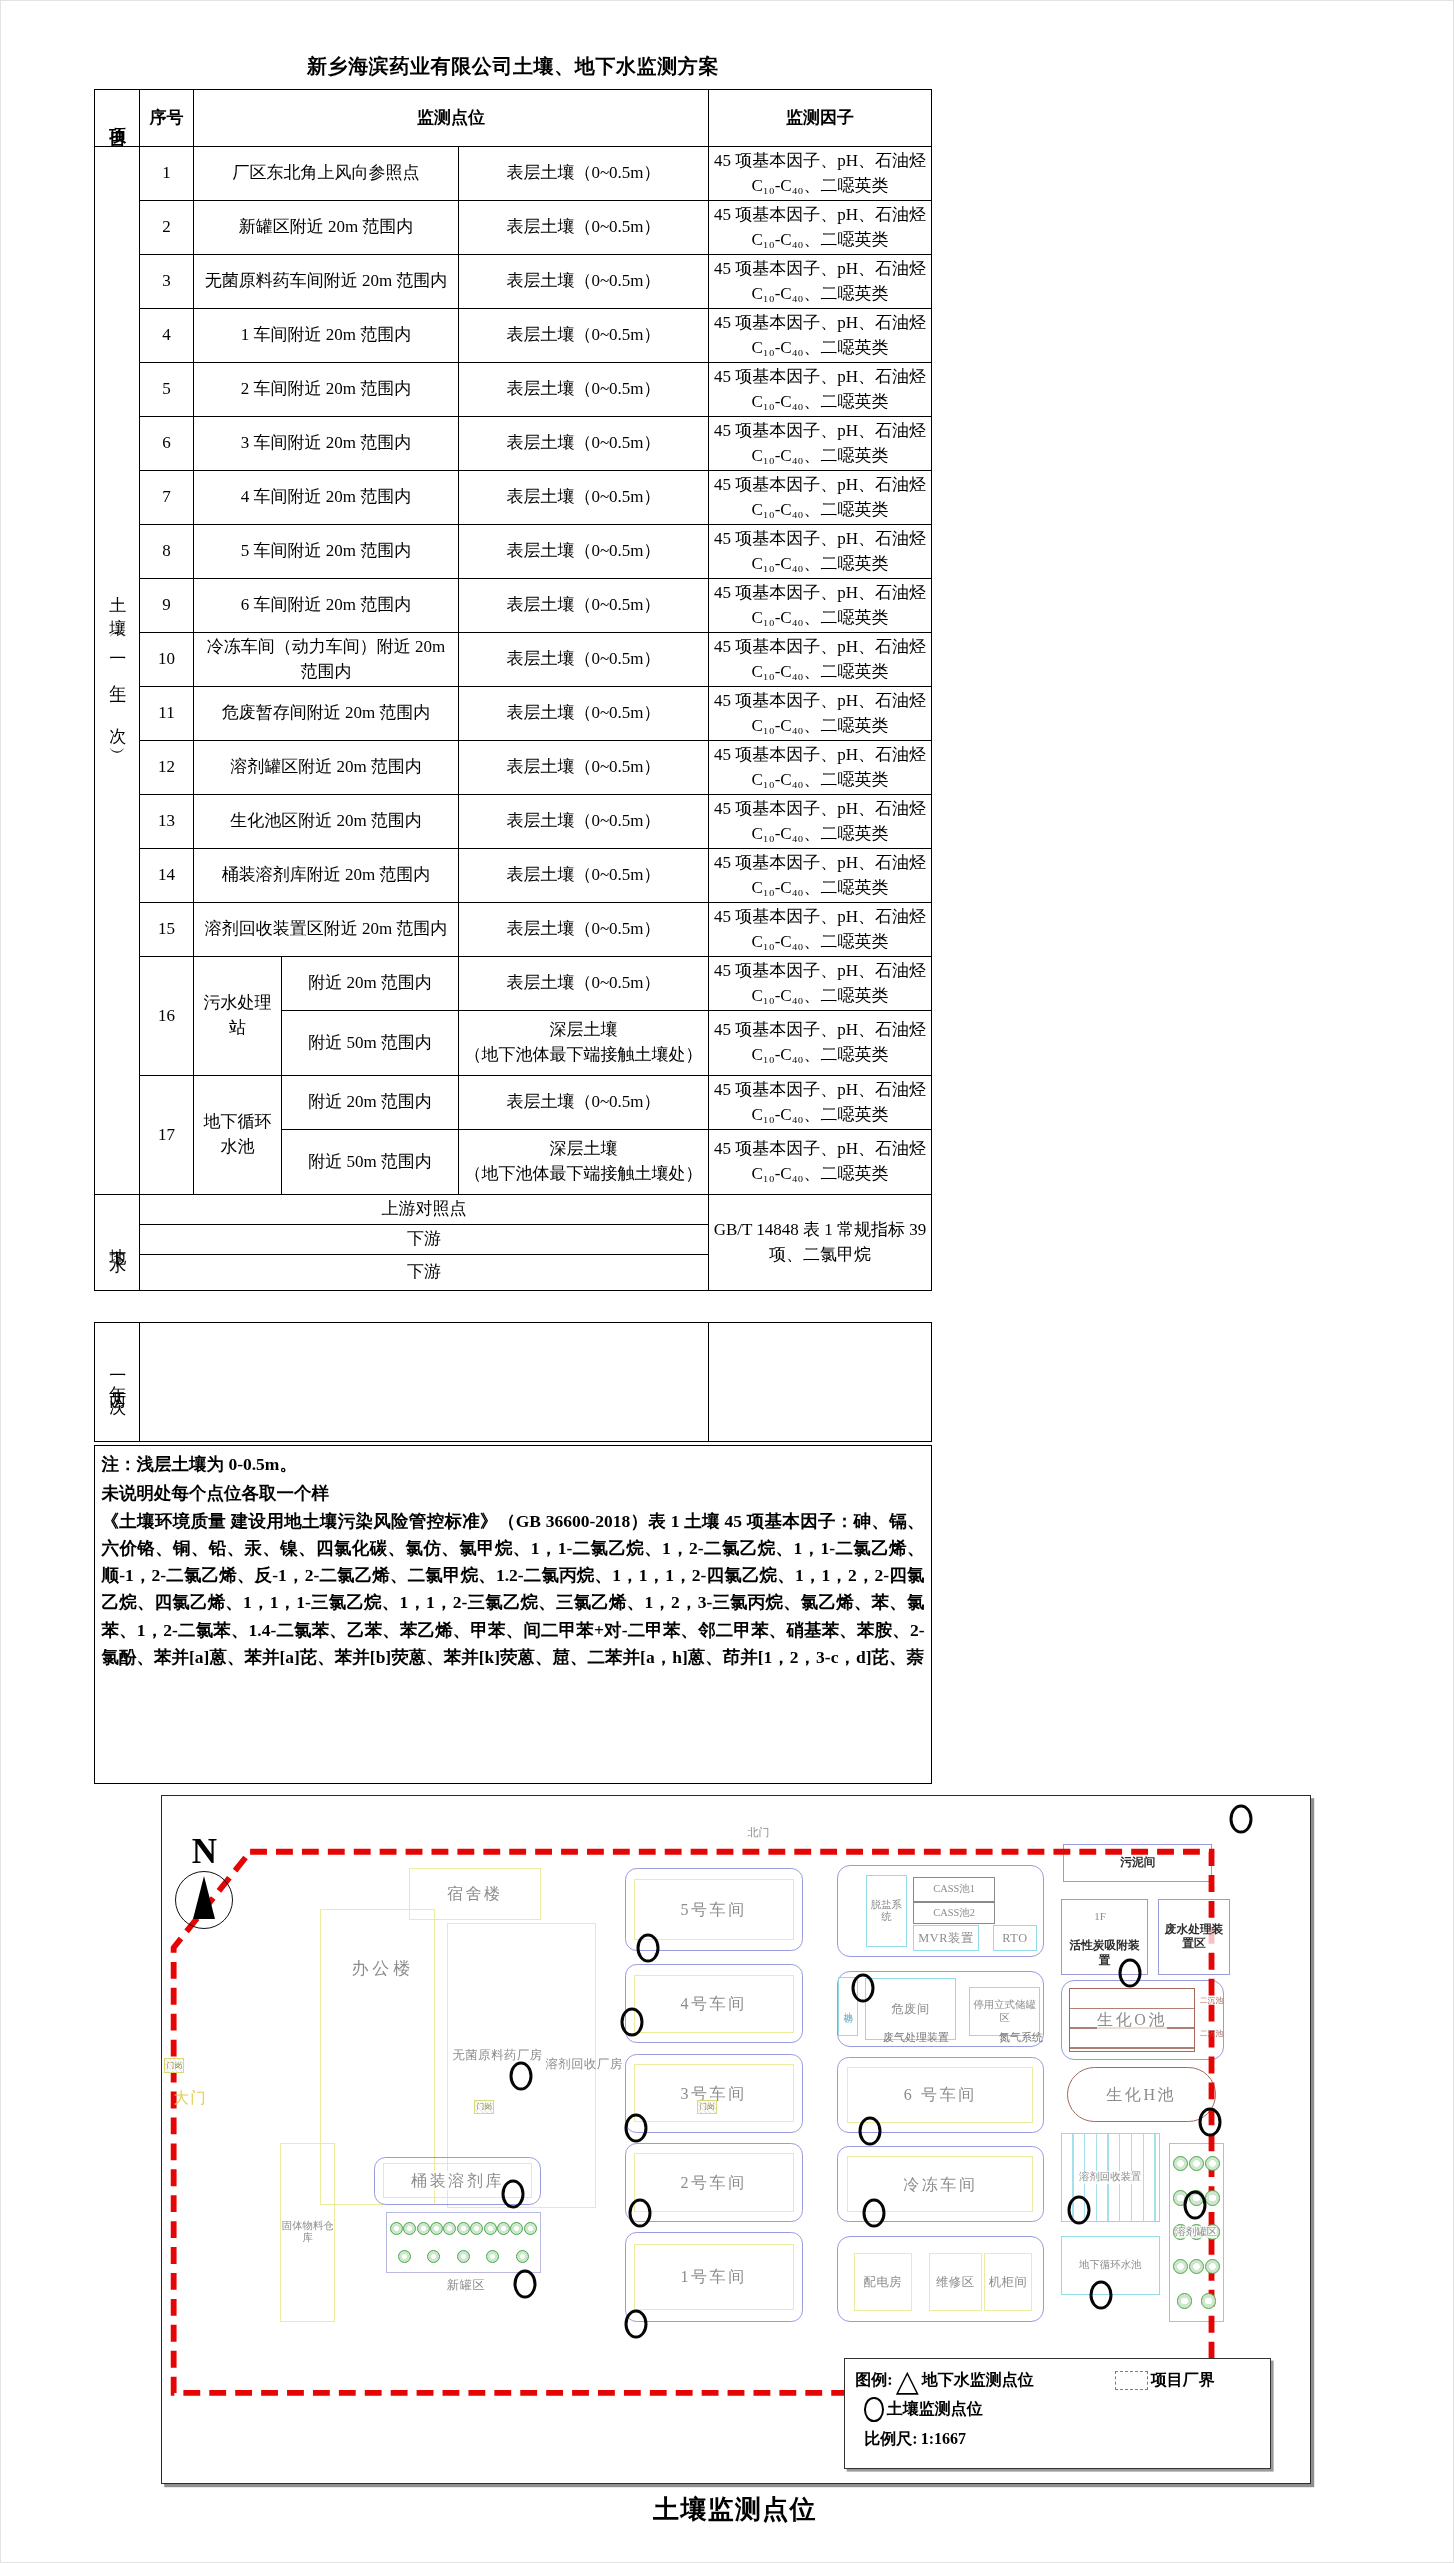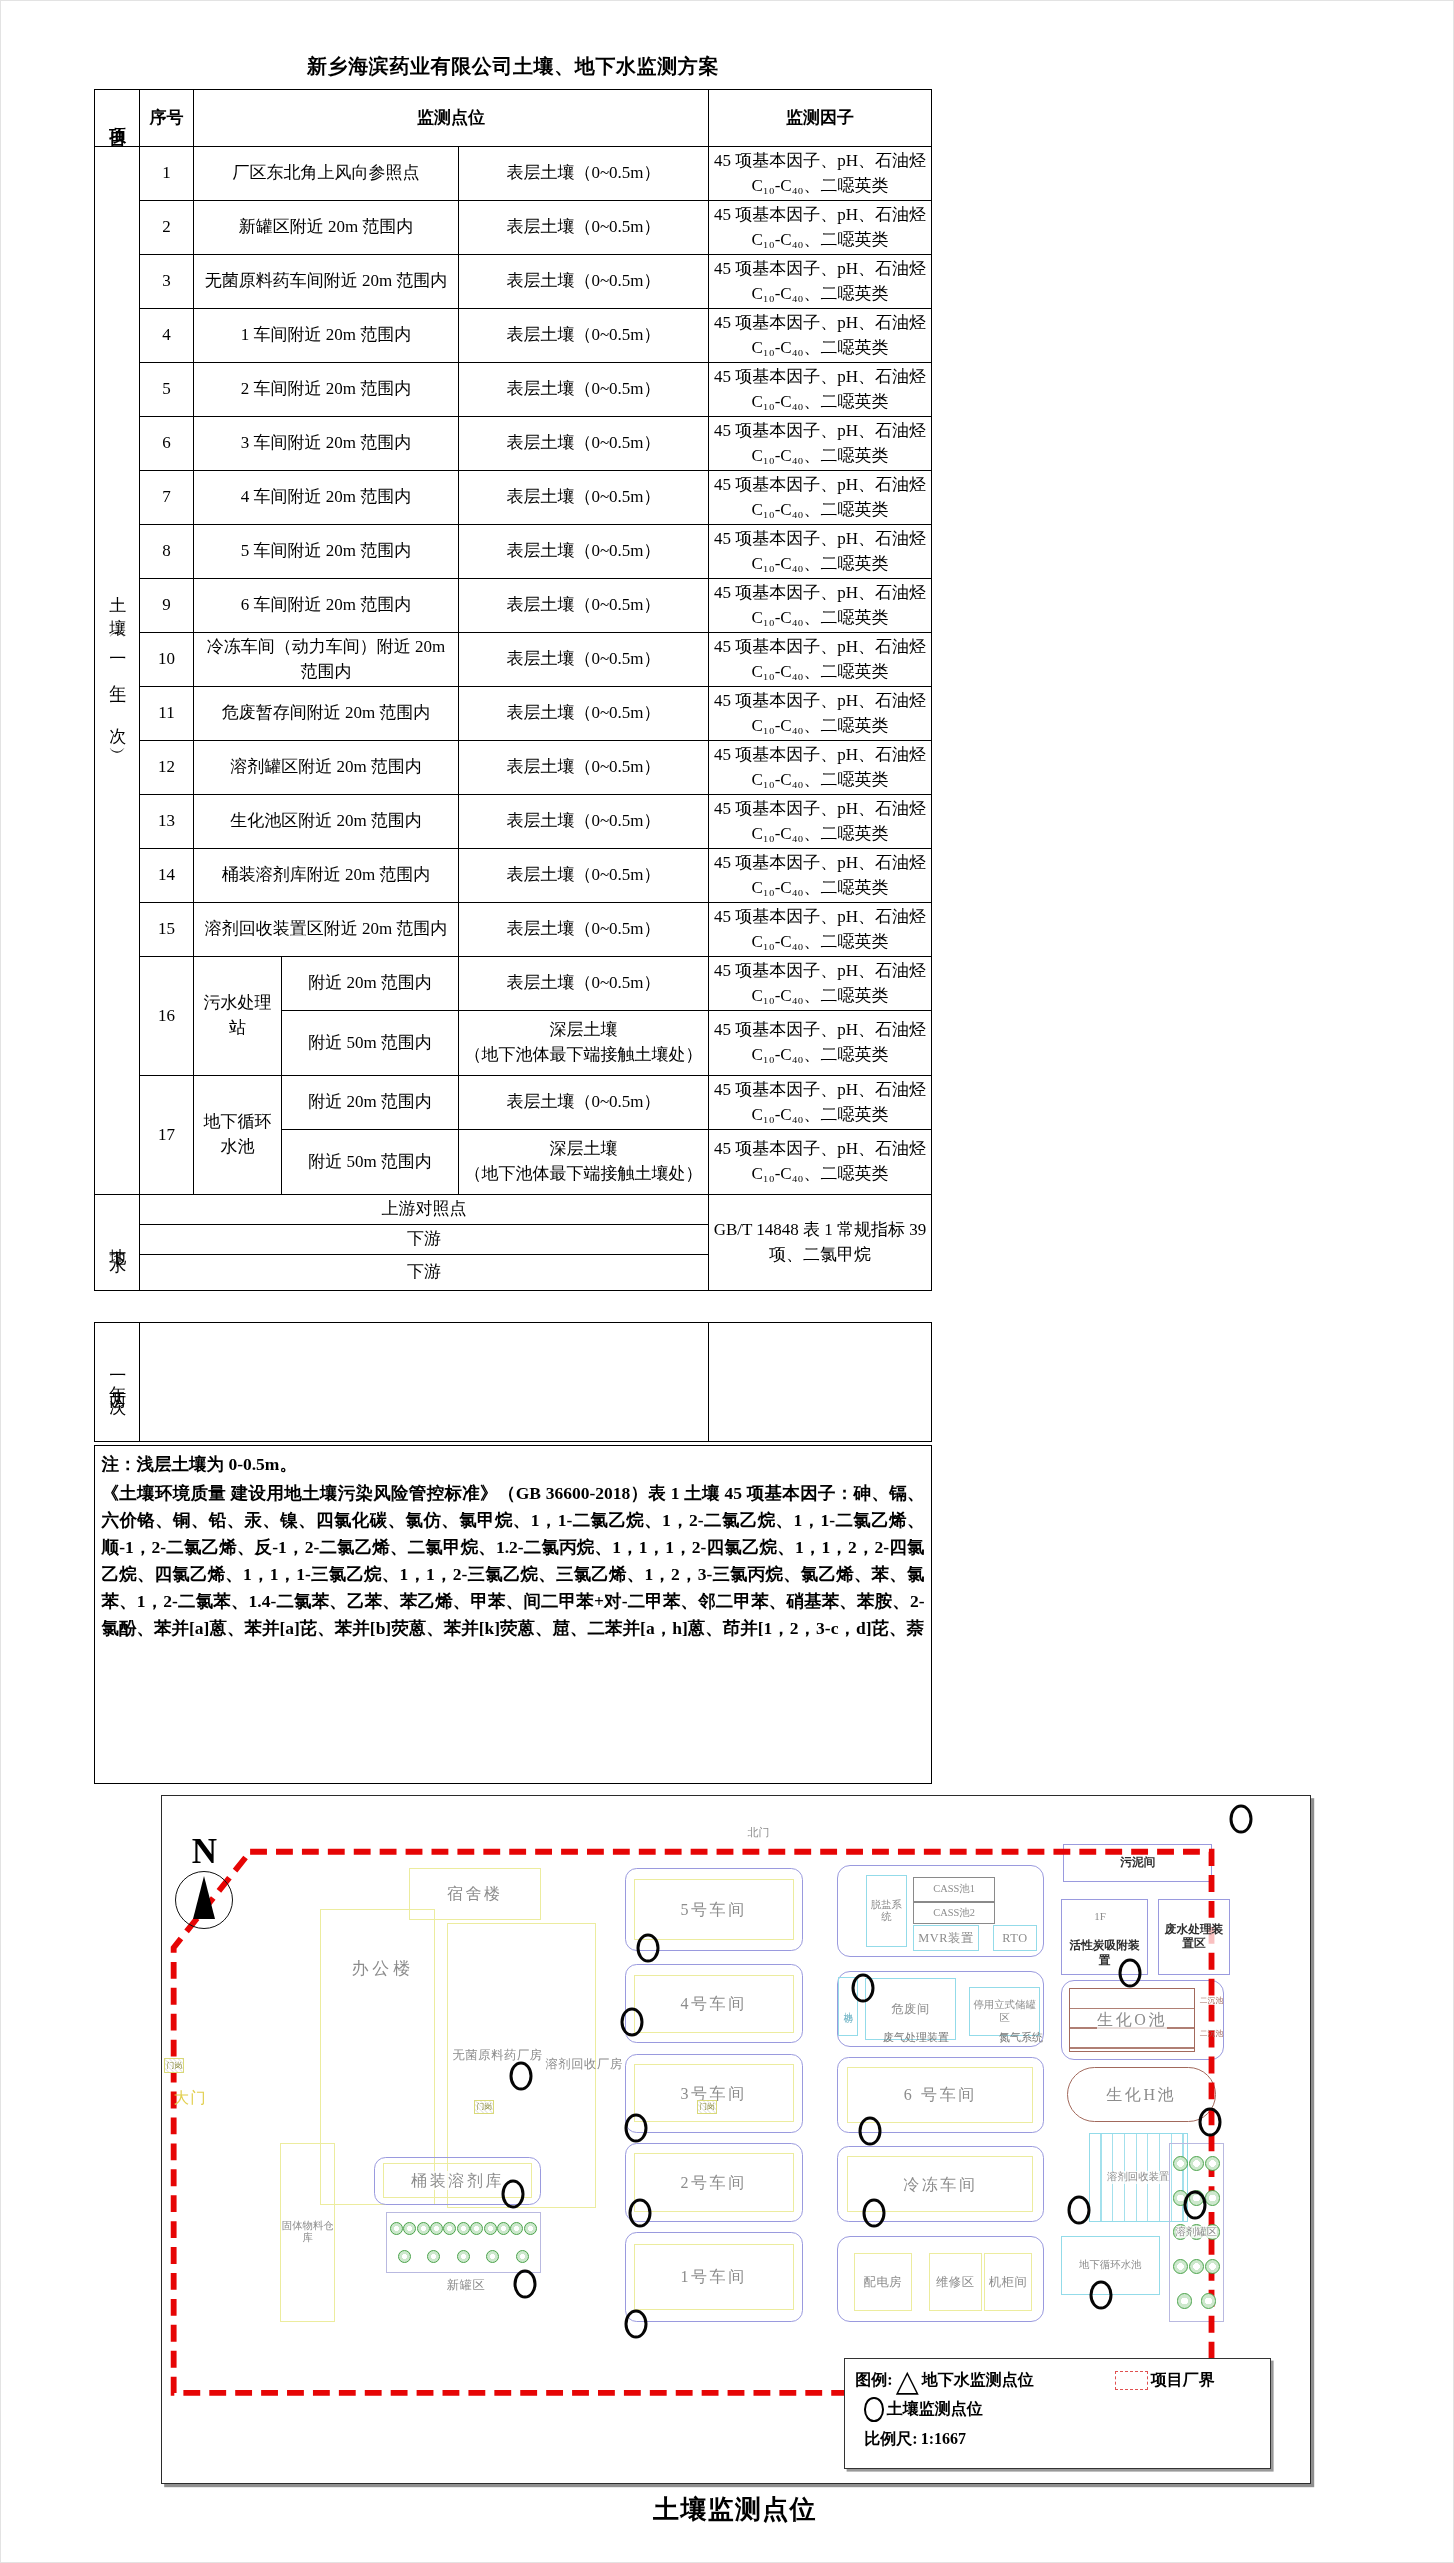--- a/index.html
+++ b/index.html
@@ -257,20 +257,21 @@
       <tr style="height:119px">
         <td class="vcell mid">一年两次）</td>
         <td colspan="4"></td>
         <td></td>
       </tr>
     </tbody>
   </table>
 
   <div class="notes">
     <p>注：浅层土壤为 0-0.5m。</p>
+    <p>未说明处每个点位各取一个样</p>
     <p><span>《土壤环境质量 建设用地土壤污染风险管控标准》（GB 36600-2018）表 1 土壤 45 项基本因子：</span><span>砷、镉、六价铬、铜、铅、汞、镍、四氯化碳、氯仿、氯甲烷、1，1-二氯乙烷、1，2-二氯乙烷、1，1-二氯乙烯、顺-1，2-二氯乙烯、反-1，2-二氯乙烯、二氯甲烷、1.2-二氯丙烷、1，1，1，2-四氯乙烷、1，1，2，2-四氯乙烷、四氯乙烯、1，1，1-三氯乙烷、1，1，2-三氯乙烷、三氯乙烯、1，2，3-三氯丙烷、氯乙烯、苯、氯苯、1，2-二氯苯、1.4-二氯苯、乙苯、苯乙烯、甲苯、间二甲苯+对-二甲苯、邻二甲苯、硝基苯、苯胺、2-氯酚、苯并[a]蒽、苯并[a]芘、苯并[b]荧蒽、苯并[k]荧蒽、䓛、二苯并[a，h]蒽、茚并[1，2，3-c，d]芘、萘</span></p>
   </div>
 
   <div class="map">
     <svg class="boundary-svg" viewBox="0 0 1772 1060" preserveAspectRatio="none">
       <polygon id="boundary-poly" points="136,86 1620,86 1620,921 18,921 18,234" fill="none" stroke="#e60505" stroke-width="9" stroke-dasharray="26 14"></polygon>
     </svg>
     <div class="map-inner" id="map-inner">
         <div class="blk b-yellow" style="left: 21.5%; top: 10.5%; width: 11.5%; height: 7.5%;">
           <span class="blbl ">宿舍楼</span>
@@ -348,21 +349,21 @@
         <div class="blk b-purple" style="left: 86.8%; top: 15%; width: 6.2%; height: 11%;">
           <span class="blbl smdark">废水处理装置区</span>
         </div>
         <div class="blk b-round" style="left: 78.3%; top: 26.8%; width: 14.2%; height: 11.6%;"></div>
         <div class="blk b-brown" style="left: 79%; top: 28%; width: 11%; height: 9.2%;">
           <span class="blbl ">生化O池</span>
         </div>
         <div class="blk b-brownround" style="left: 78.8%; top: 39.5%; width: 13%; height: 8%;">
           <span class="blbl ">生化H池</span>
         </div>
-        <div class="blk b-cyanstripes" style="left: 78.3%; top: 49%; width: 8.6%; height: 13%; margin-left: 28px;">
+        <div class="blk b-cyanstripes" style="left: 78.3%; top: 49%; width: 8.6%; height: 13%;">
           <span class="blbl sm">溶剂回收装置</span>
         </div>
         <div class="blk b-cyan" style="left: 78.3%; top: 64%; width: 8.6%; height: 8.6%;">
           <span class="blbl sm">地下循环水池</span>
         </div>
         <div class="blk b-greentanks" style="left: 87.7%; top: 50.5%; width: 4.8%; height: 26%;">
           <div class="tankwrap">
             <span class="tank"></span>
             <span class="tank"></span>
             <span class="tank"></span>

